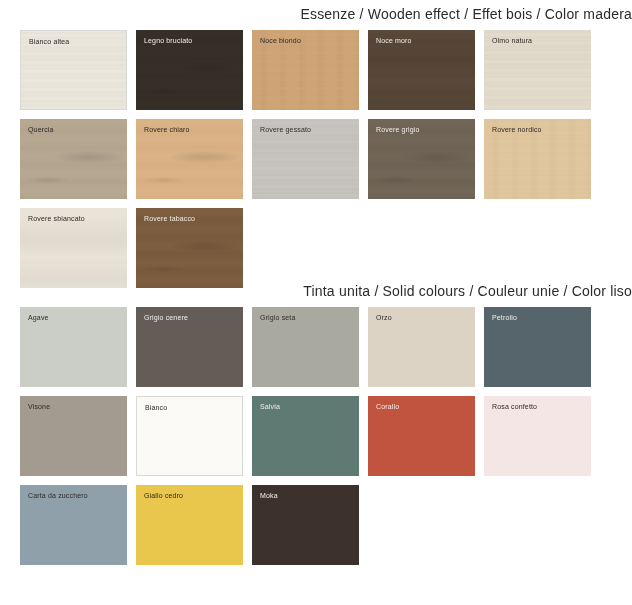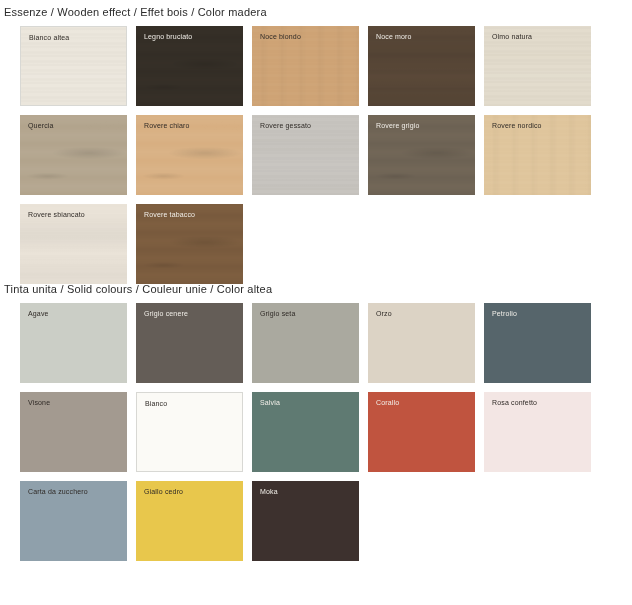--- a/index.html
+++ b/index.html
@@ -7,27 +7,28 @@
     width:632px;height:605px;
     background:#ffffff;
     font-family:"Liberation Sans", sans-serif;
     -webkit-font-smoothing:antialiased;
     overflow:hidden;
   }
   .page{position:relative;width:632px;height:605px;}
 
   .section{position:absolute;left:0;width:632px;}
   .section-title{
-    font-size:11px;
+    font-size:14px;
     color:#2b2b2b;
     letter-spacing:.2px;
     padding-left:4px;
     margin:0 0 8px 0;
     font-weight:400;
     white-space:nowrap;
+    text-align:right;
   }
 
   .grid{
     display:flex;
     flex-wrap:wrap;
     gap:9px 9px;
     padding-left:20px;
     width:592px;
     box-sizing:border-box;
   }
@@ -175,21 +176,21 @@
         </div>
         <div class="swatch" style="background: rgb(123, 92, 62);">
           <div class="grain g-knot"></div>
           <div class="grain g-wide b"></div>
           <span class="swatch-label lab-light">Rovere tabacco</span>
         </div>
       </div>
   </div>
 
   <div class="section" id="section-solid" style="top:283px;">
-    <div class="section-title">Tinta unita / Solid colours / Couleur unie / Color altea</div>
+    <div class="section-title">Tinta unita / Solid colours / Couleur unie / Color liso</div>
     <div class="grid" id="grid-solid">
         <div class="swatch" style="background: rgb(203, 206, 198);">
           <span class="swatch-label lab-dark">Agave</span>
         </div>
         <div class="swatch" style="background: rgb(100, 93, 87);">
           <span class="swatch-label lab-light">Grigio cenere</span>
         </div>
         <div class="swatch" style="background: rgb(170, 169, 159);">
           <span class="swatch-label lab-dark">Grigio seta</span>
         </div>

